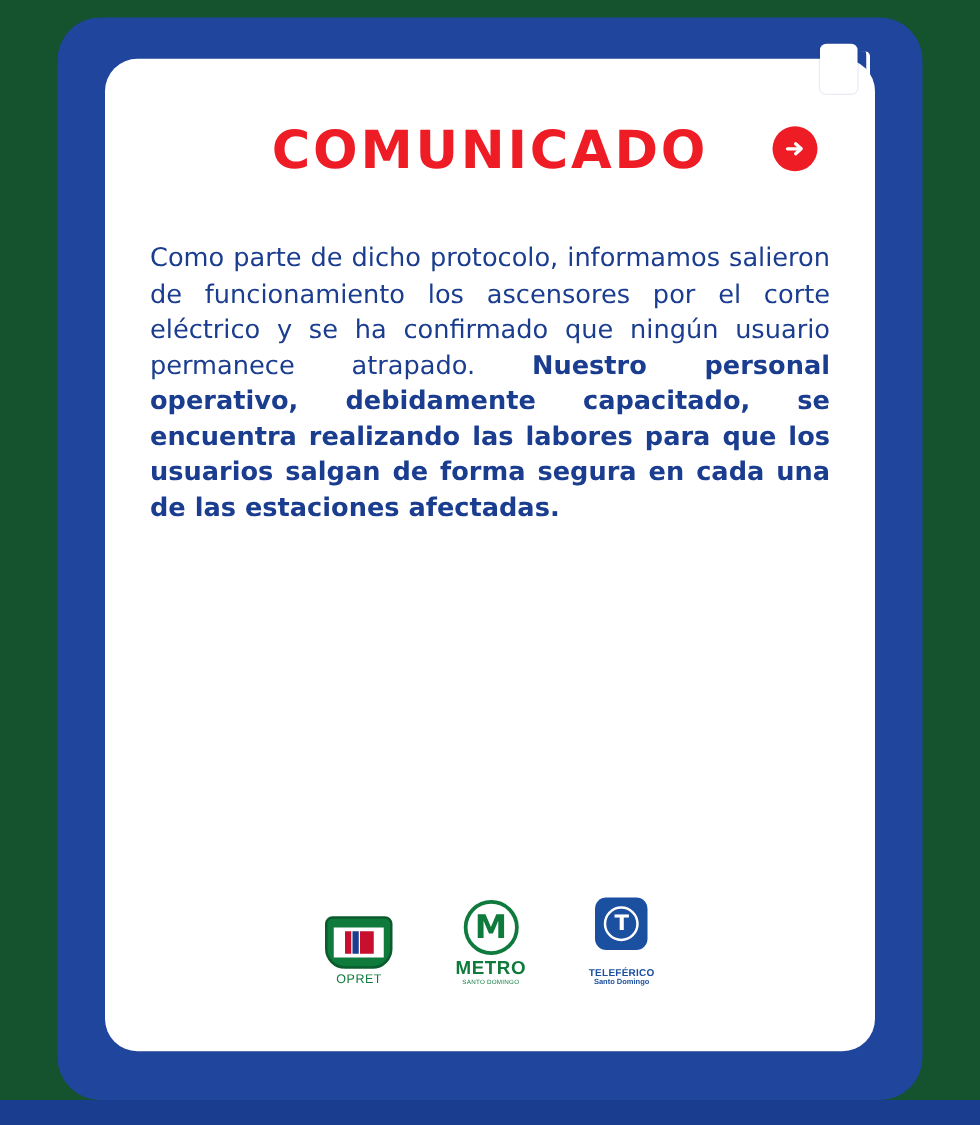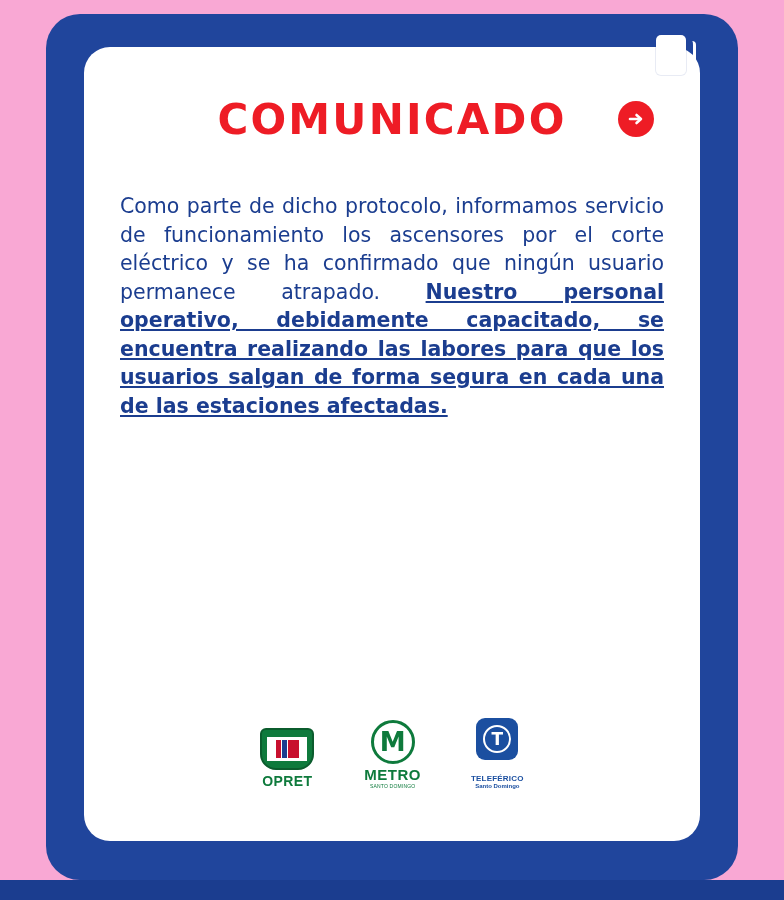--- a/index.html
+++ b/index.html
@@ -8,21 +8,21 @@
     padding: 0;
     width: 784px;
     height: 900px;
     background: #1b3d8f;
     font-family: "Liberation Sans", sans-serif;
   }
   #page {
     position: relative;
     width: 784px;
     height: 880px;
-    background: #f9a8d4;
+    background: #14532d;
     overflow: hidden;
   }
   
   .outer-frame {
     position: absolute;
     left: 46px;
     top: 14px;
     width: 692px;
     height: 866px;
     border-radius: 34px;
@@ -105,21 +105,21 @@
     right: 36px;
     top: 145px;
     color: #1b3d8f;
     font-size: 20.5px;
     line-height: 28.5px;
     text-align: justify;
     font-family: "DejaVu Sans", sans-serif;
   }
   .para { margin: 0 0 24px 0; text-align: justify; text-justify: inter-word; }
   .para:last-child { margin-bottom: 0; }
-  .para b { font-weight: 700; text-decoration: underline; }
+  .para b { font-weight: 700; }
 
   .logos {
     position: absolute;
     left: 0;
     right: 0;
     bottom: 52px;
     display: flex;
     align-items: flex-end;
     justify-content: center;
     gap: 50px;
@@ -139,22 +139,22 @@
     width: 40px; height: 24px;
     background: #ffffff;
     display: flex; align-items: center; justify-content: center;
     gap: 1px;
   }
   .opret-bar { width: 5px; height: 18px; background: #c8102e; }
   .opret-bar.blue { background: #1b3d8f; }
   .opret-bar.wide { width: 11px; background: #c8102e; }
   .opret-label {
     margin-top: 3px;
-    font-size: 14px;
-    font-weight: 700;
+    font-size: 10px;
+    font-weight: 400;
     color: #0e7a3c;
     letter-spacing: 0.4px;
   }
 
   
   .metro-badge {
     width: 44px; height: 44px;
     border: 3px solid #0e7a3c;
     border-radius: 50%;
     display: flex; align-items: center; justify-content: center;
@@ -232,21 +232,21 @@
     </div>
 
     <div class="arrow-btn">
       <svg width="20" height="20" viewBox="0 0 20 20" aria-hidden="true">
         <path d="M4 10 H13" stroke="#ffffff" stroke-width="2.6" stroke-linecap="round"></path>
         <path d="M10.5 6 L15 10 L10.5 14" fill="none" stroke="#ffffff" stroke-width="2.6" stroke-linecap="round" stroke-linejoin="round"></path>
       </svg>
     </div>
 
     <div class="body-text">
-      <p class="para"><span>Como parte de dicho protocolo, informamos servicio de funcionamiento los  ascensores por el corte eléctrico y se ha confirmado que ningún usuario permanece atrapado. </span><b>Nuestro personal operativo, debidamente capacitado, se encuentra realizando las labores para que los usuarios salgan de forma segura en cada una de las estaciones afectadas.</b></p>
+      <p class="para"><span>Como parte de dicho protocolo, informamos salieron de funcionamiento los  ascensores por el corte eléctrico y se ha confirmado que ningún usuario permanece atrapado. </span><b>Nuestro personal operativo, debidamente capacitado, se encuentra realizando las labores para que los usuarios salgan de forma segura en cada una de las estaciones afectadas.</b></p>
     </div>
 
     <div class="logos">
 
       <div class="logo">
         <div class="opret-badge">
           <div class="opret-inner">
             <span class="opret-bar"></span>
             <span class="opret-bar blue"></span>
             <span class="opret-bar wide"></span>

